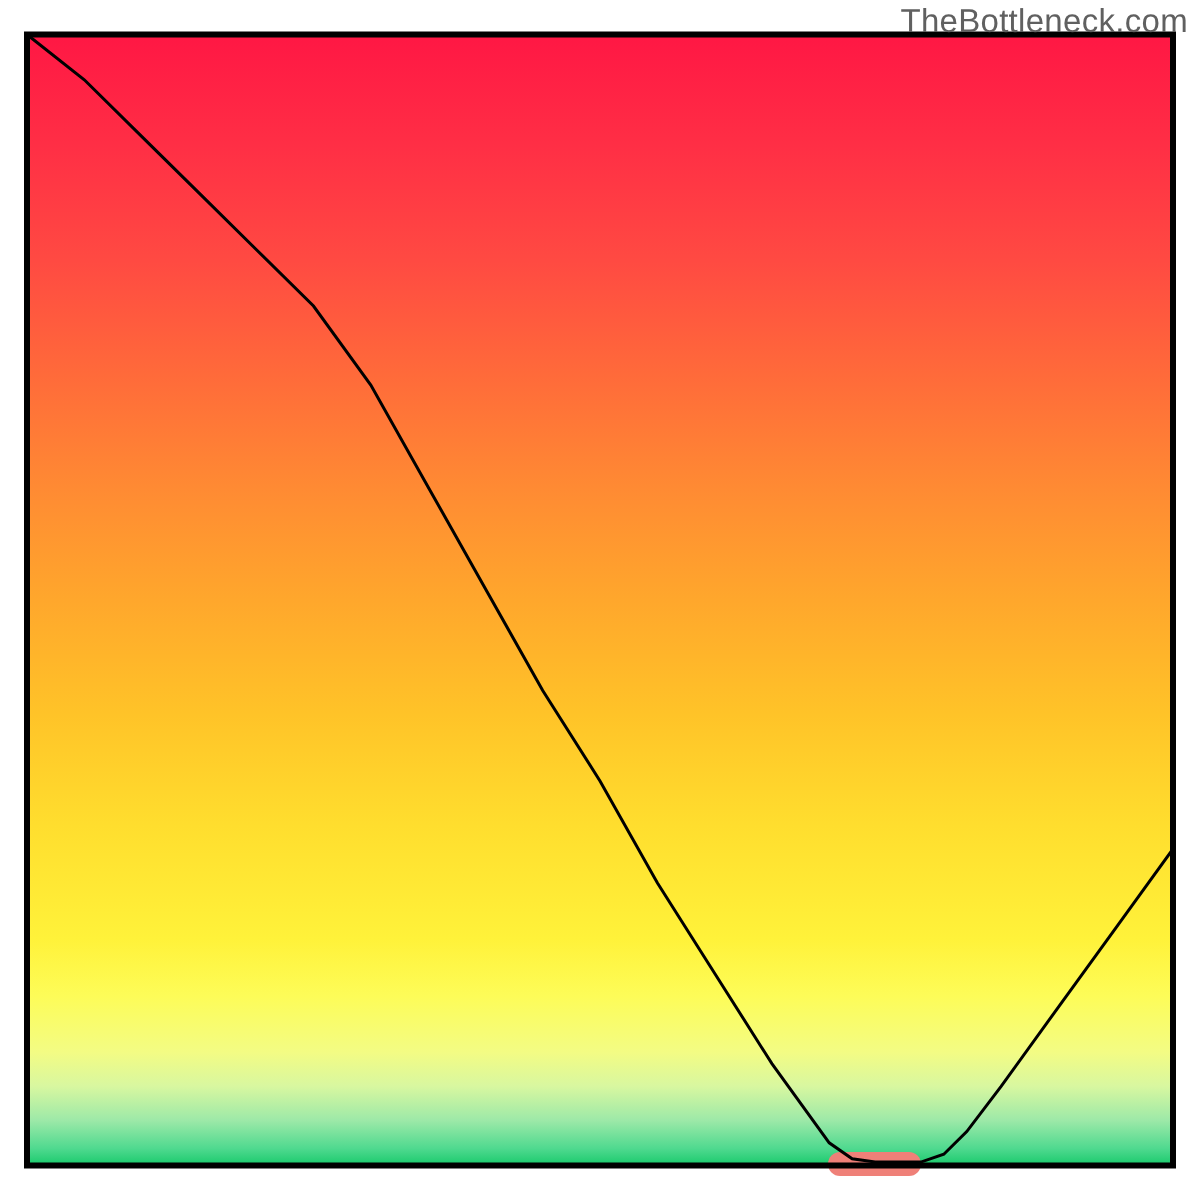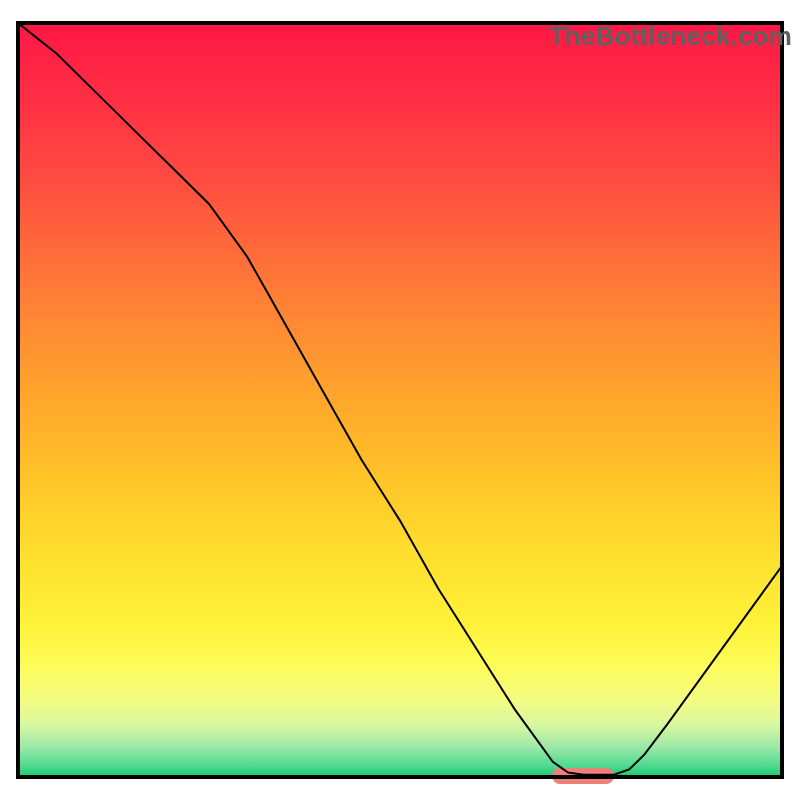--- a/index.html
+++ b/index.html
@@ -14,25 +14,24 @@
     position: relative;
     width: 800px;
     height: 800px;
   }
   .watermark {
     position: absolute;
     top: 1px;
     right: 8px;
     color: #606060;
     font-family: Arial, Helvetica, sans-serif;
-    font-size: 26px;
-    font-weight: 700;
+    font-size: 22px;
+    font-weight: 400;
     letter-spacing: 0.2px;
     z-index: 3;
-    margin-top: 20px;
   }
   svg.plot {
     position: absolute;
     left: 0;
     top: 0;
     width: 800px;
     height: 800px;
     z-index: 1;
   }
   .curve {

